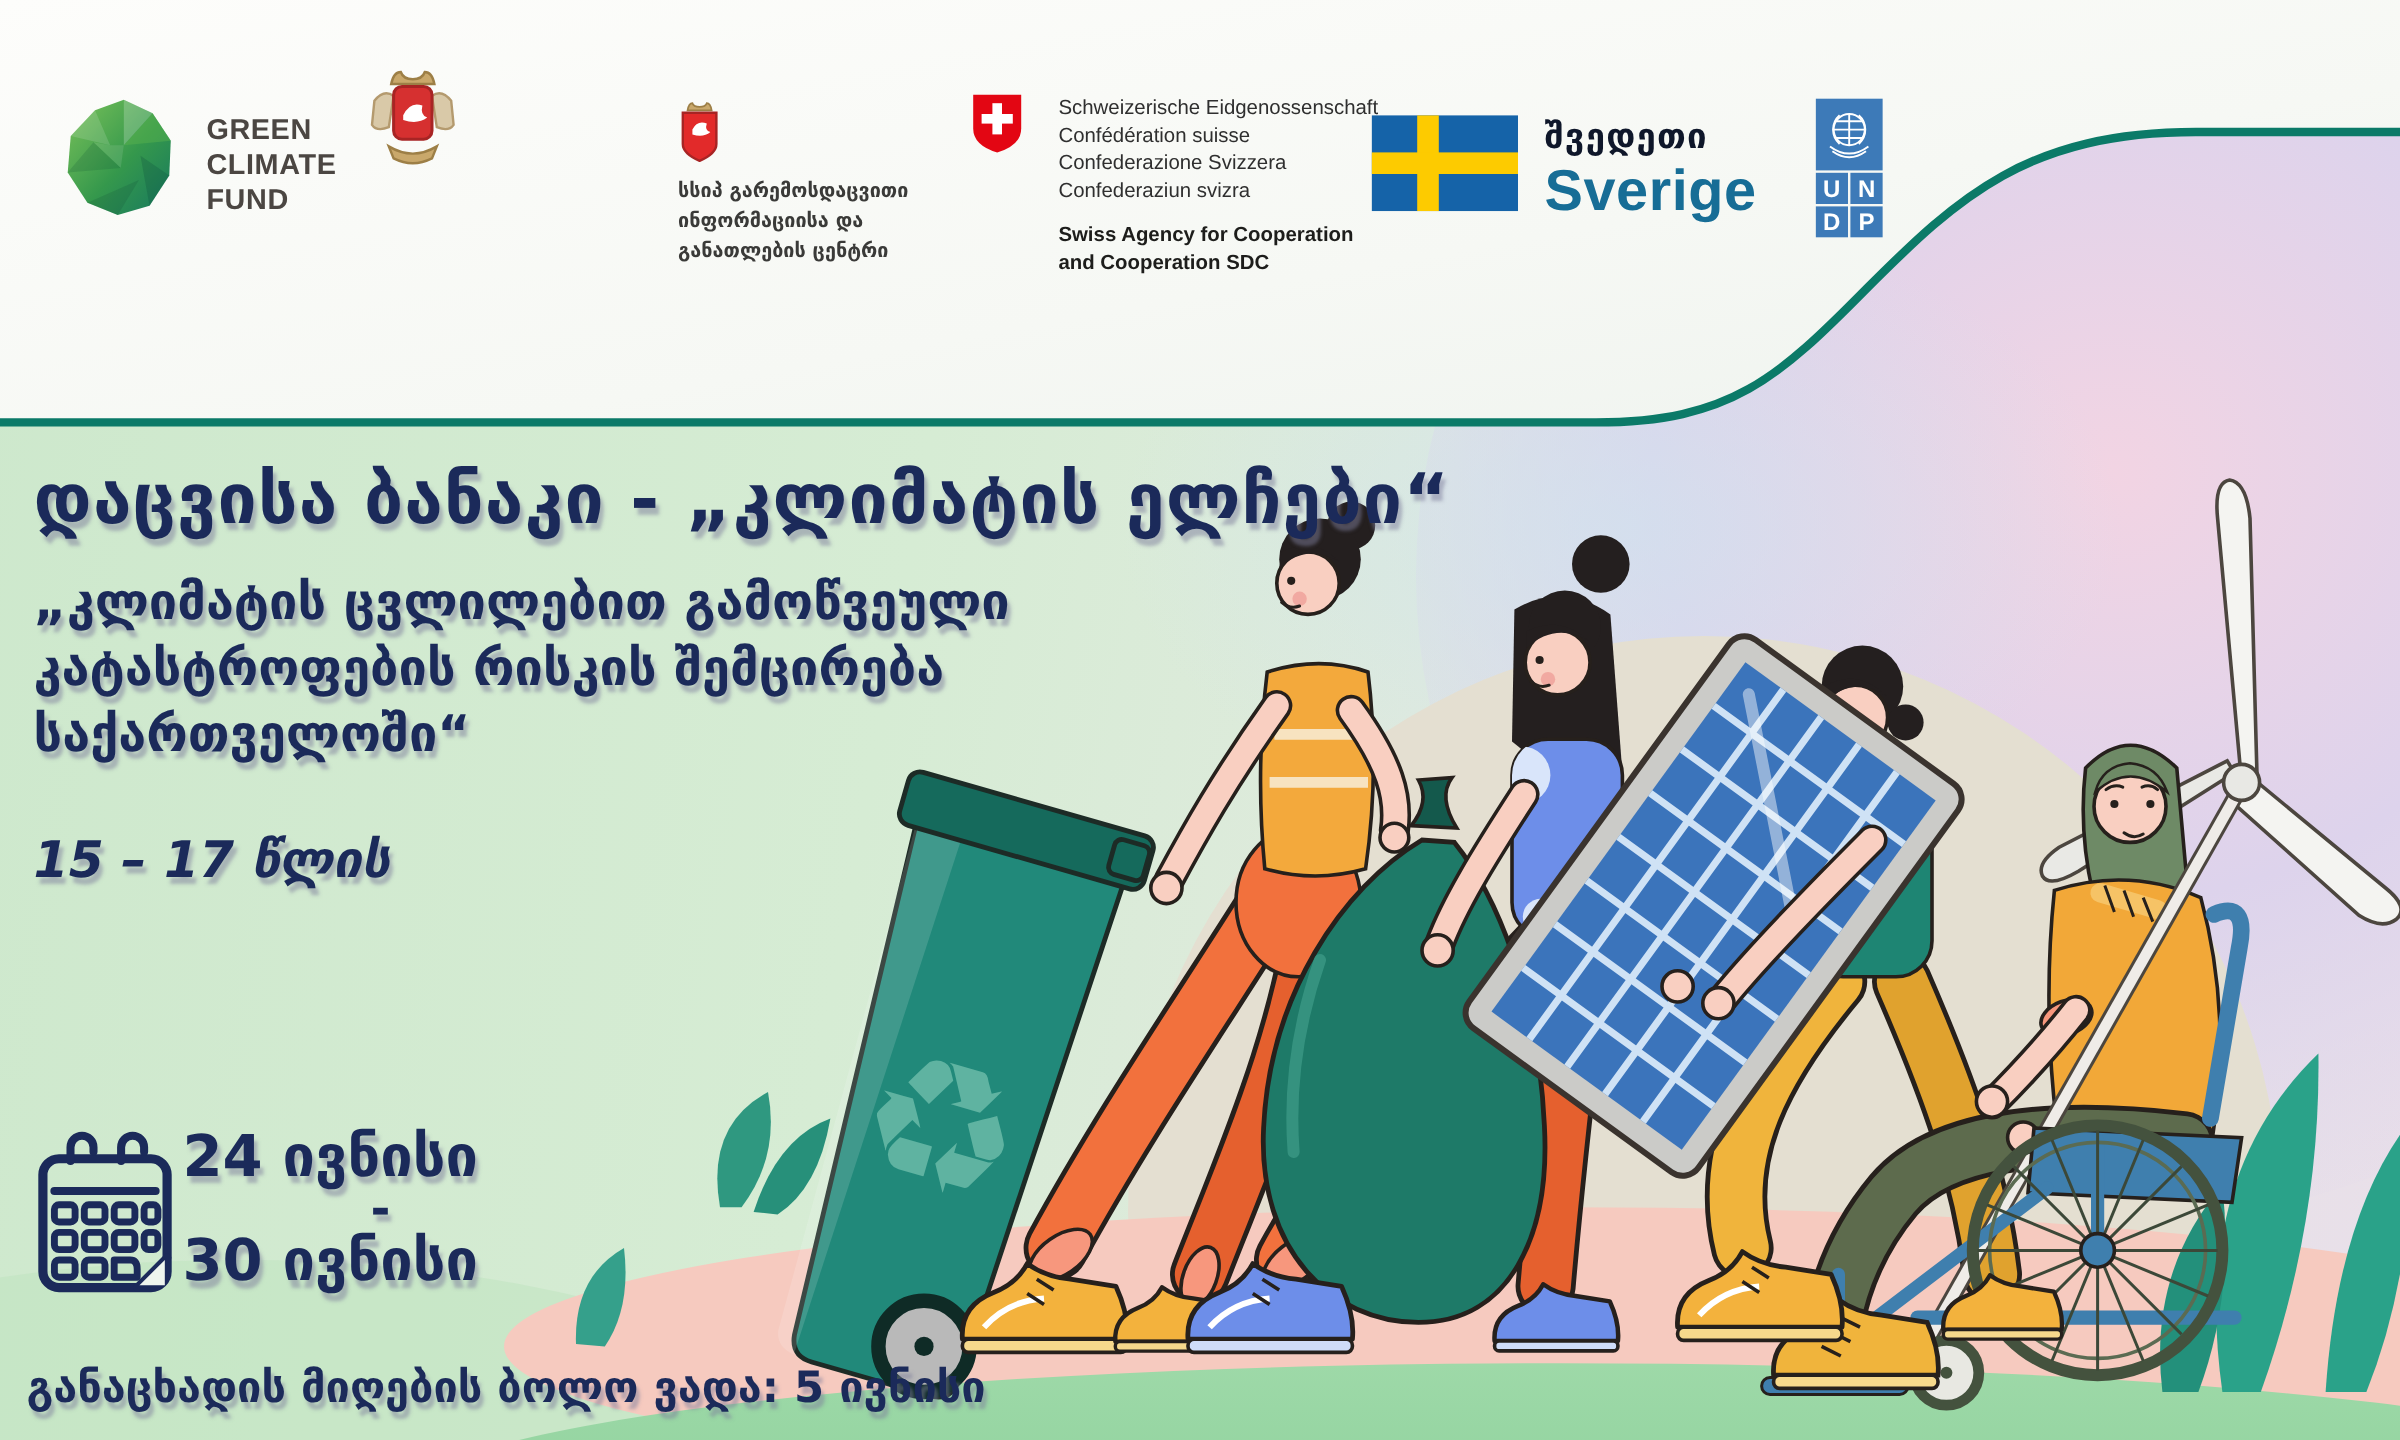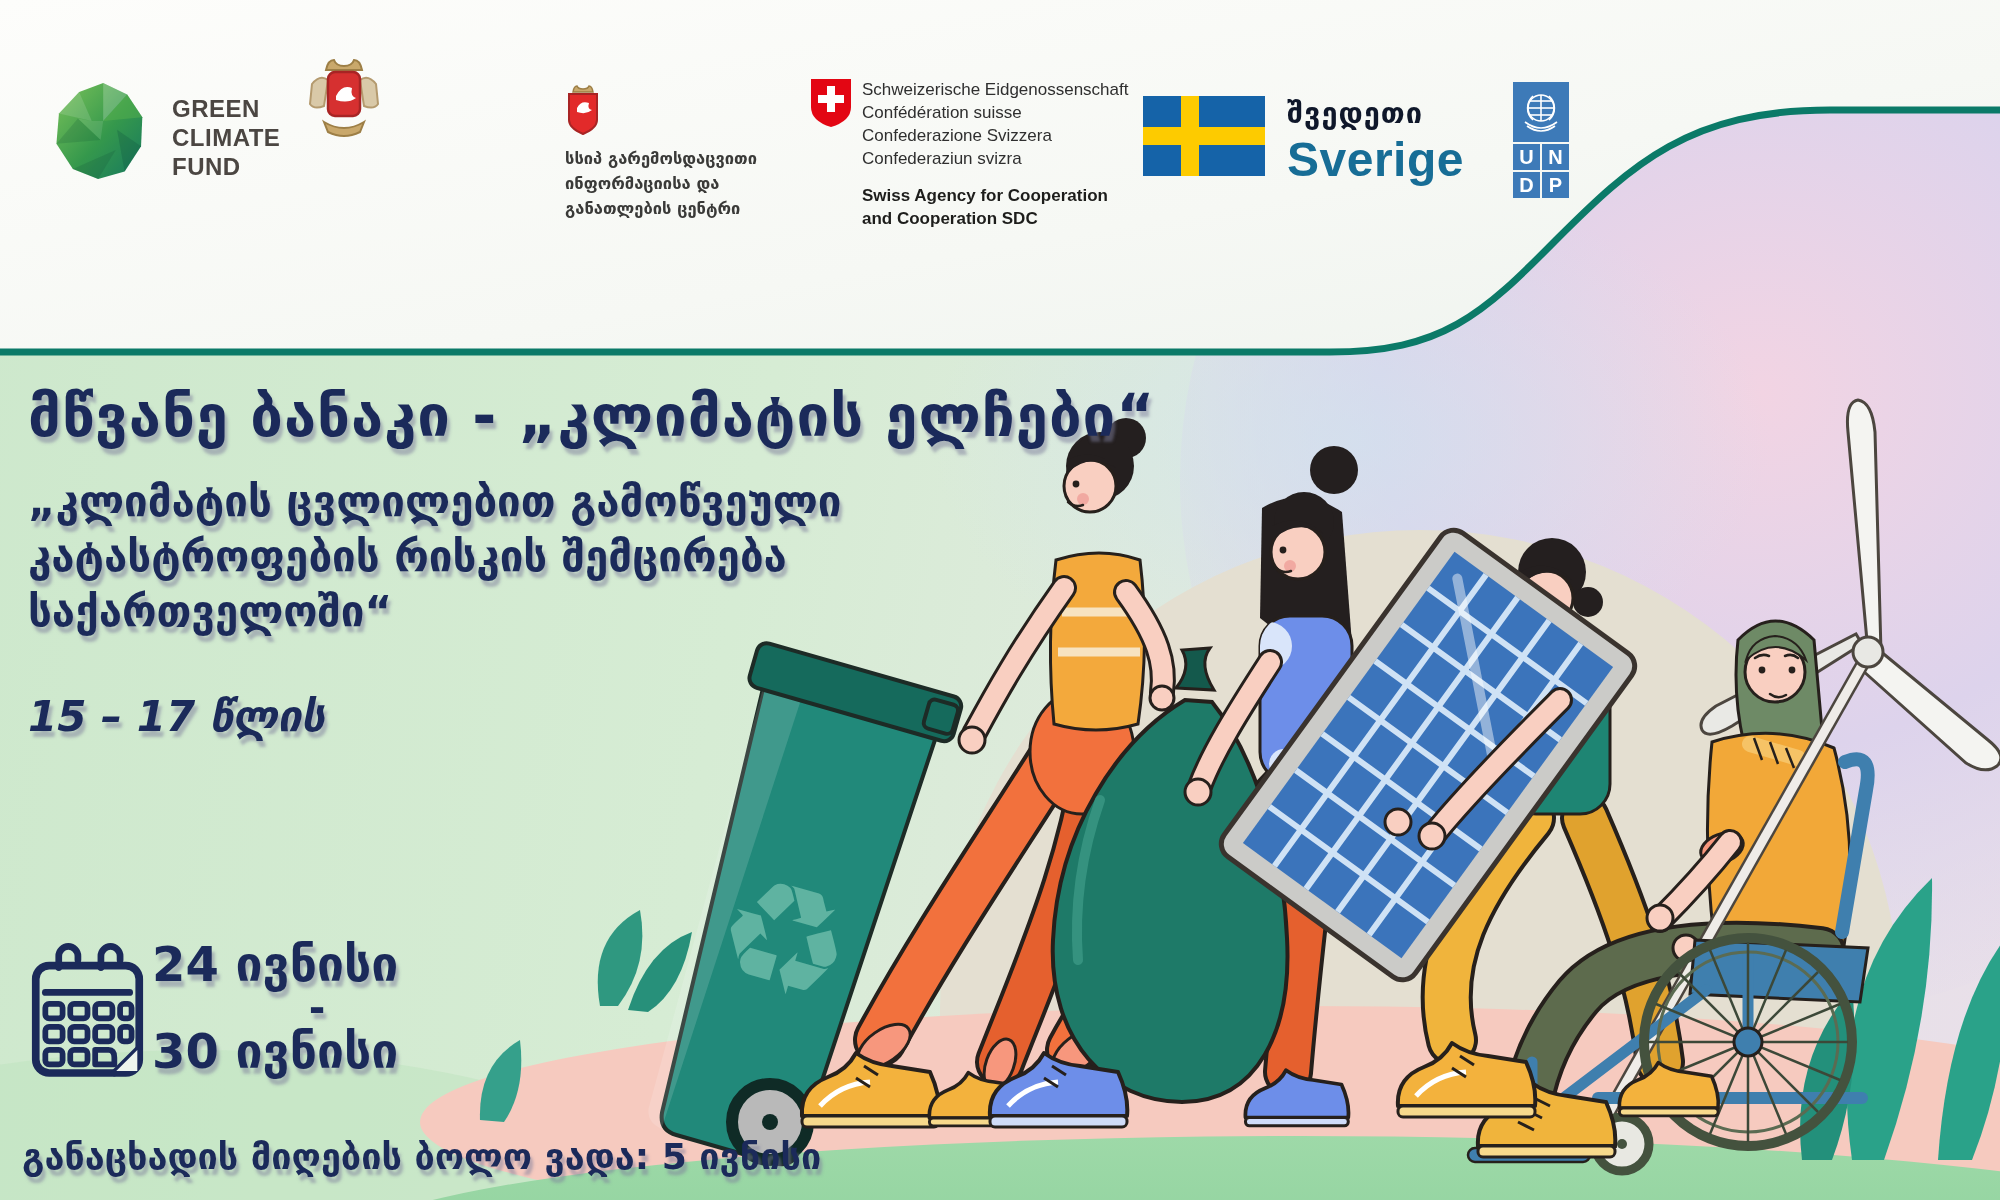--- a/index.html
+++ b/index.html
@@ -387,21 +387,21 @@
         <div>განათლების ცენტრი</div>
       </div>
     </div>
 
     <div class="logo" style="left:810px;top:78px;">
       <svg width="42" height="50" viewBox="0 0 42 50" style="float:left">
         <path d="M1,1 h40 v28 q0,14 -20,20 q-20,-6 -20,-20 Z" fill="#e30613"></path>
         <rect x="17" y="8" width="8" height="26" fill="#ffffff"></rect>
         <rect x="8" y="17" width="26" height="8" fill="#ffffff"></rect>
       </svg>
-      <div style="float:left;margin-left:10px;">
+      <div style="float:left;margin-left:30px;">
         <div class="sdc-lines">
           <div>Schweizerische Eidgenossenschaft</div>
           <div>Confédération suisse</div>
           <div>Confederazione Svizzera</div>
           <div>Confederaziun svizra</div>
         </div>
         <div class="sdc-bold" style="margin-top:14px;">
           <div>Swiss Agency for Cooperation</div>
           <div>and Cooperation SDC</div>
         </div>
@@ -439,21 +439,21 @@
           <rect x="29" y="90" width="27" height="26" fill="#3d7ab8"></rect>
           <text x="13.5" y="82">U</text>
           <text x="42.5" y="82">N</text>
           <text x="13.5" y="110">D</text>
           <text x="42.5" y="110">P</text>
         </g>
       </svg>
     </div>
   </div>
 
-  <div class="title navy shadowed">მწვანე ბანაკი - „კლიმატის ელჩები“</div>
+  <div class="title navy shadowed">დაცვისა ბანაკი - „კლიმატის ელჩები“</div>
 
   <div class="subtitle navy shadowed">
     <div>„კლიმატის ცვლილებით გამოწვეული</div>
     <div>კატასტროფების რისკის შემცირება</div>
     <div>საქართველოში“</div>
   </div>
 
   <div class="age navy shadowed">
     <div>15 – 17 წლის</div>
   </div>

